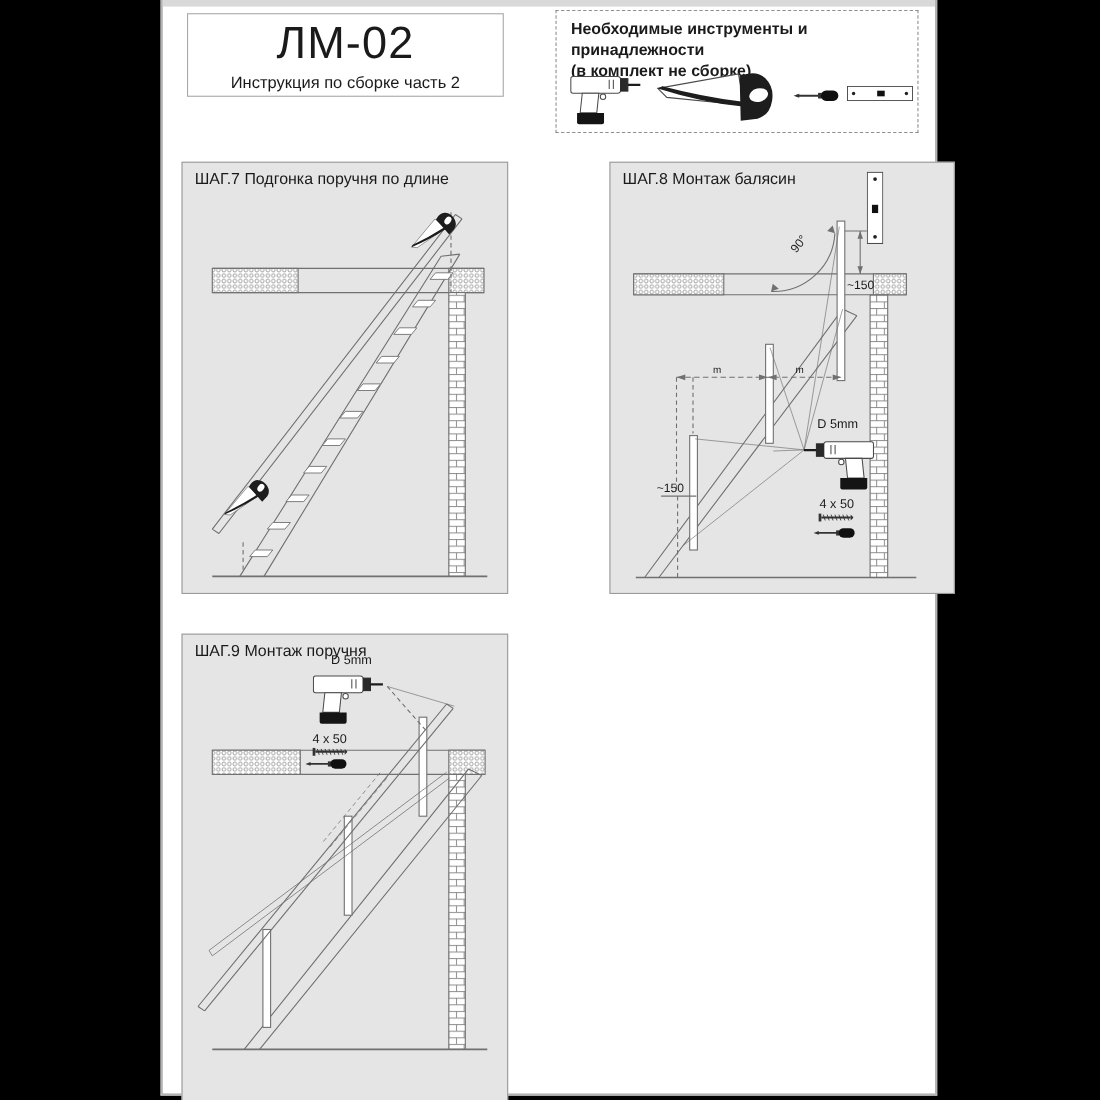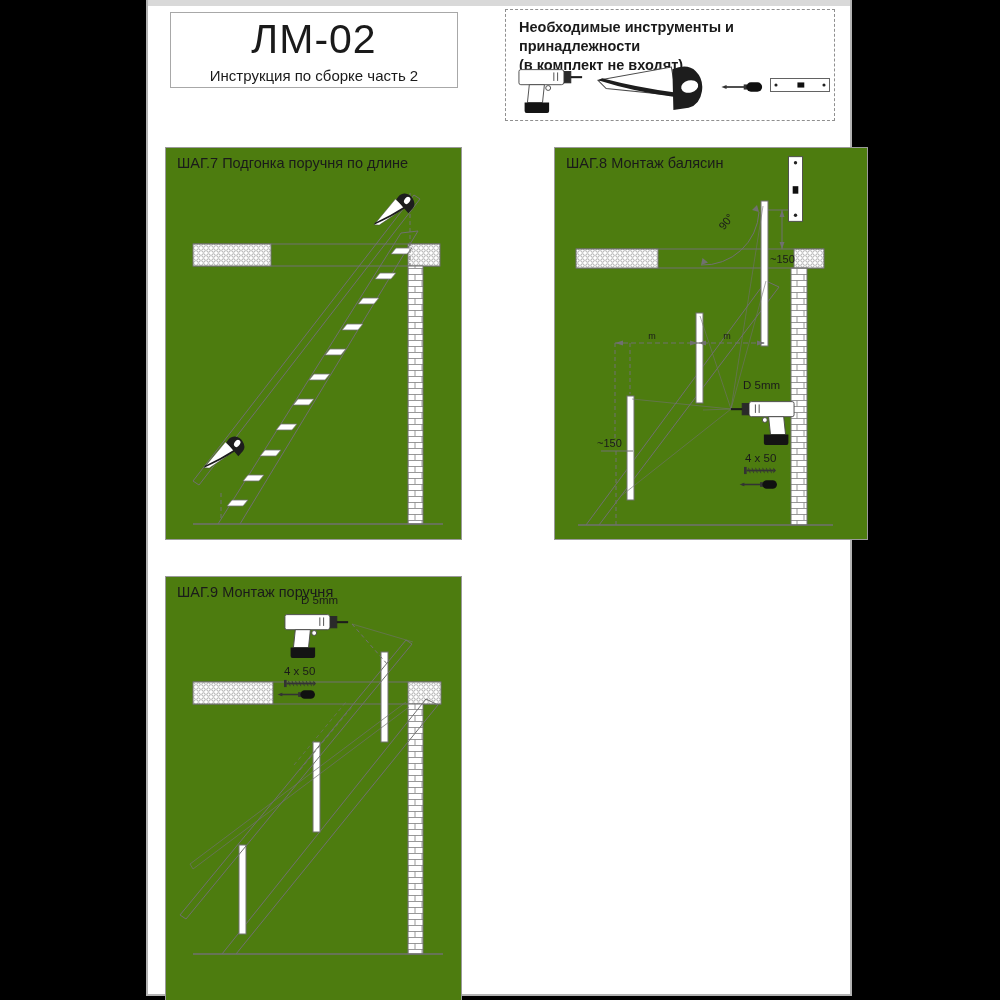--- a/index.html
+++ b/index.html
@@ -10,21 +10,21 @@
           border-bottom:2px solid #b3b3b3; }
   .page-top-edge { position:absolute; left:0; top:0; width:100%; height:6px; background:#d9d9d9; }
   .title-box { position:absolute; left:22px; top:12px; width:288px; height:76px;
                border:1px solid #a8a8a8; text-align:center; }
   .title-main { font-size:41px; letter-spacing:1px; margin-top:3px; }
   .title-sub  { font-size:15px; margin-top:4px; }
   .tools-box { position:absolute; left:357px; top:9px; width:330px; height:112px;
                border:1px dashed #8f8f8f; padding:8px 0 0 13px; }
   .tools-box .line { font-size:14.5px; line-height:19px;font-weight:bold; }
   .tools-icons { position:absolute; left:6px; top:50px; width:320px; height:60px; }
-  .panel { position:absolute; border:1px solid #9a9a9a; background:#4d7c0f; }
+  .panel { position:absolute; border:1px solid #9a9a9a; background:#e5e5e5; }
   .panel-step7 { left:17px;  top:147px; width:297px; height:393px; }
   .panel-step8 { left:406px; top:147px; width:314px; height:393px; }
   .panel-step9 { left:17px;  top:576px; width:297px; height:459px; }
   .panel-title { position:absolute; left:11px; top:7px; font-size:14.5px; z-index:2; white-space:nowrap; }
   .panel svg.draw { position:absolute; left:0; top:0; }
   svg text { font-family:"Liberation Sans", sans-serif; fill:#1a1a1a; }
   .defs { position:absolute; width:0; height:0; }
 </style>
 </head>
 <body>
@@ -78,21 +78,21 @@
 <div class="page">
   <div class="page-top-edge"></div>
 
   <div class="title-box">
     <div class="title-main">ЛМ-02</div>
     <div class="title-sub">Инструкция по сборке часть 2</div>
   </div>
 
   <div class="tools-box">
     <div class="line">Необходимые инструменты и принадлежности</div>
-    <div class="line">(в комплект не входят)</div>
+    <div class="line">(в комплект не сборке)</div>
     <svg class="tools-icons" width="320" height="60" viewBox="0 0 320 60">
       <use href="#sym-drill" xlink:href="#sym-drill" x="6" y="2" width="66" height="52"></use>
       <use href="#sym-saw" xlink:href="#sym-saw" x="84" y="5" width="112" height="47"></use>
       <use href="#sym-screwdriver" xlink:href="#sym-screwdriver" x="208" y="21" width="44" height="12"></use>
       <use href="#sym-level" xlink:href="#sym-level" x="258" y="18" width="60" height="14"></use>
     </svg>
   </div>
 
   <div class="panel panel-step7">
     <div class="panel-title">ШАГ.7 Подгонка поручня по длине</div>

